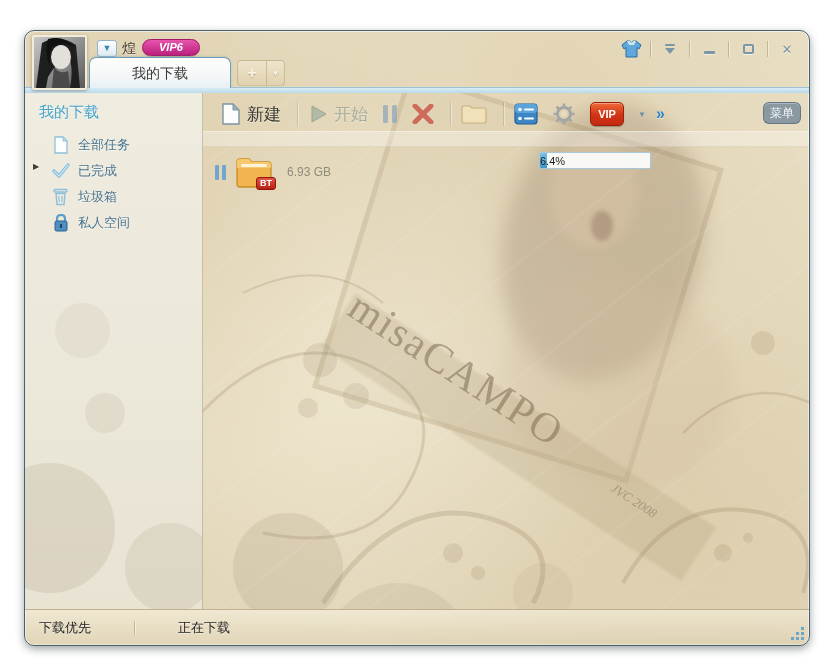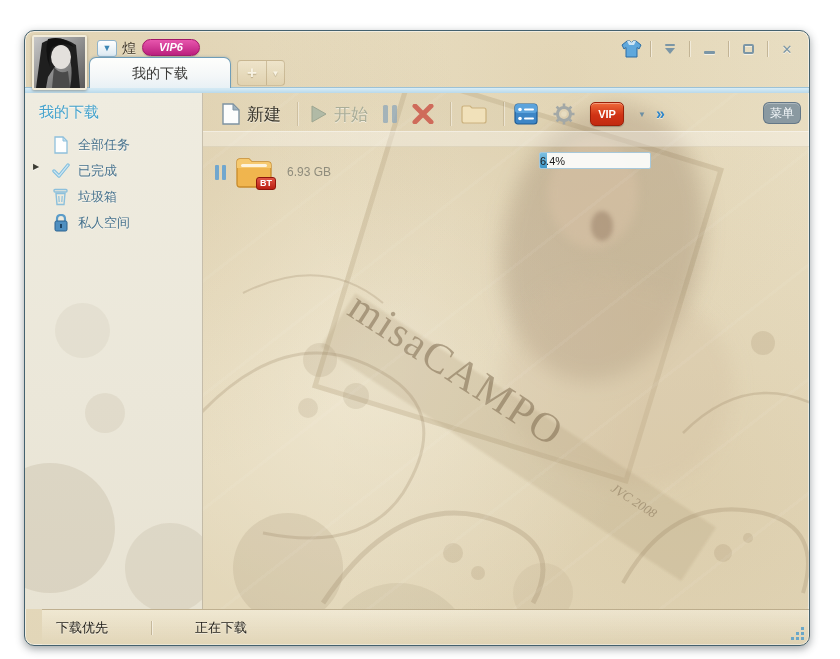--- a/index.html
+++ b/index.html
@@ -160,21 +160,21 @@
     transform-origin:left center; }
   .watermark { left:150px; top:185px; transform:rotate(33deg); transform-origin:left center;
     font-family:"Liberation Serif","DejaVu Serif",serif; font-size:42px; letter-spacing:2px;
     color:rgba(118,98,70,0.50); white-space:nowrap; }
   .watermark-sub { left:405px; top:400px; transform:rotate(33deg);
     font-family:"Liberation Serif","DejaVu Serif",serif; font-size:13px; font-style:italic;
     color:rgba(118,98,70,0.45); }
   .circle { border-radius:50%; background:rgba(150,130,100,0.16); }
 
   
-  .statusbar { position:absolute; left:17px; bottom:0; right:0; height:36px;
+  .statusbar { position:absolute; left:0; bottom:0; right:0; height:36px;
     border-top:1px solid rgba(140,120,85,0.4);
     background:linear-gradient(180deg,rgba(255,252,240,0.45),rgba(222,210,180,0.25));
     display:flex; align-items:center; padding-left:14px;gap:29px; }
   .status-link { font-size:13px; color:#1f1d18; cursor:pointer;
     text-shadow:0 1px 0 rgba(255,255,255,0.5); }
   .status-sep { width:1px; height:14px; background:rgba(130,110,75,0.35);
     box-shadow:1px 0 0 rgba(255,255,255,0.45); margin:0 14px; }
   .resize-grip { position:absolute; right:5px; bottom:5px; width:14px; height:14px; cursor:nwse-resize; }
   .resize-grip i { position:absolute; width:3px; height:3px; background:#6aa7c8; }
   .resize-grip i:nth-child(1){ right:0; bottom:0; }

